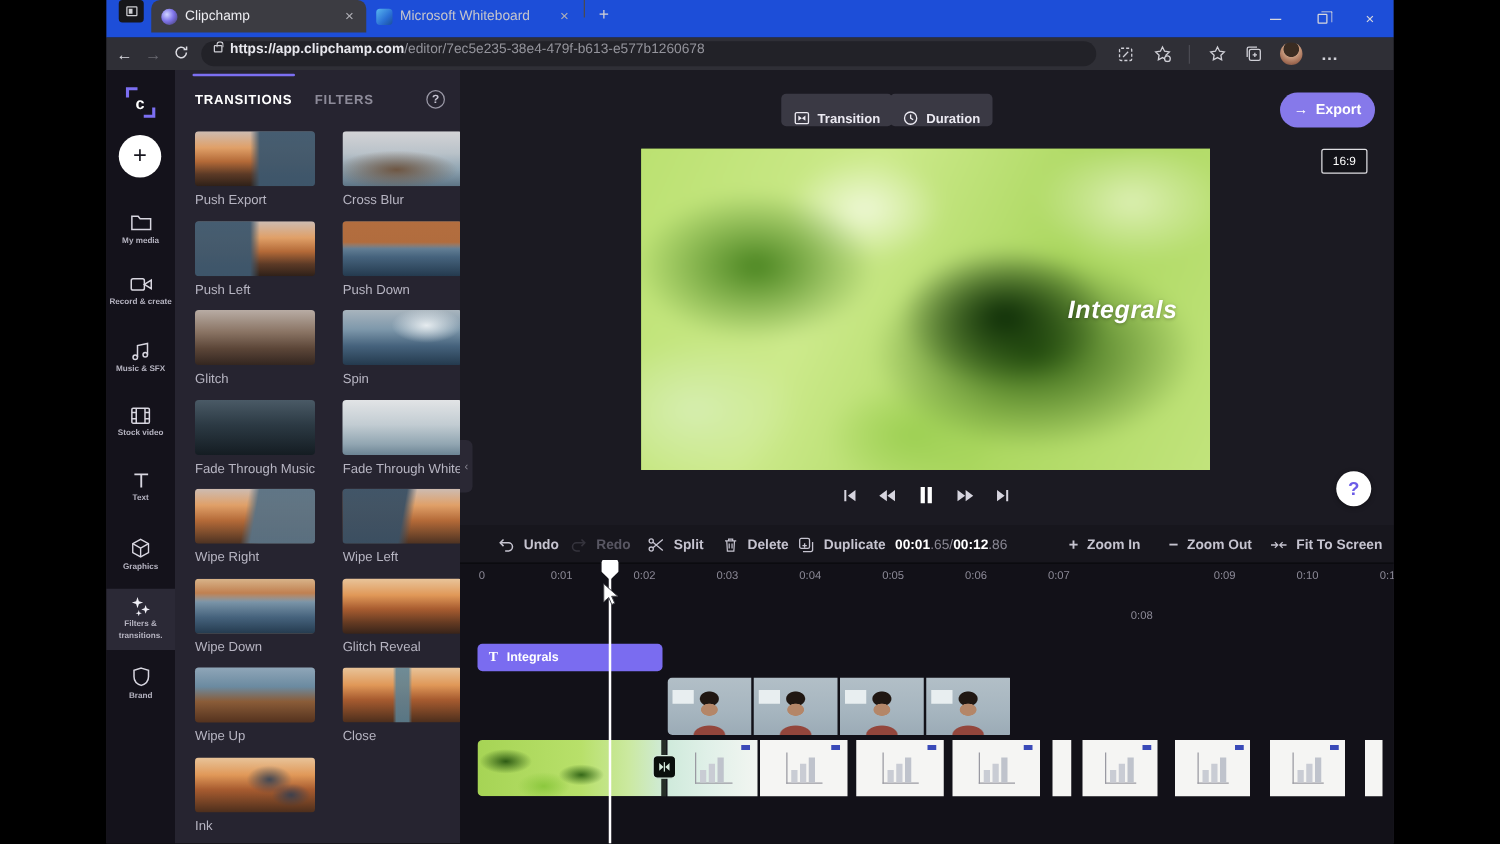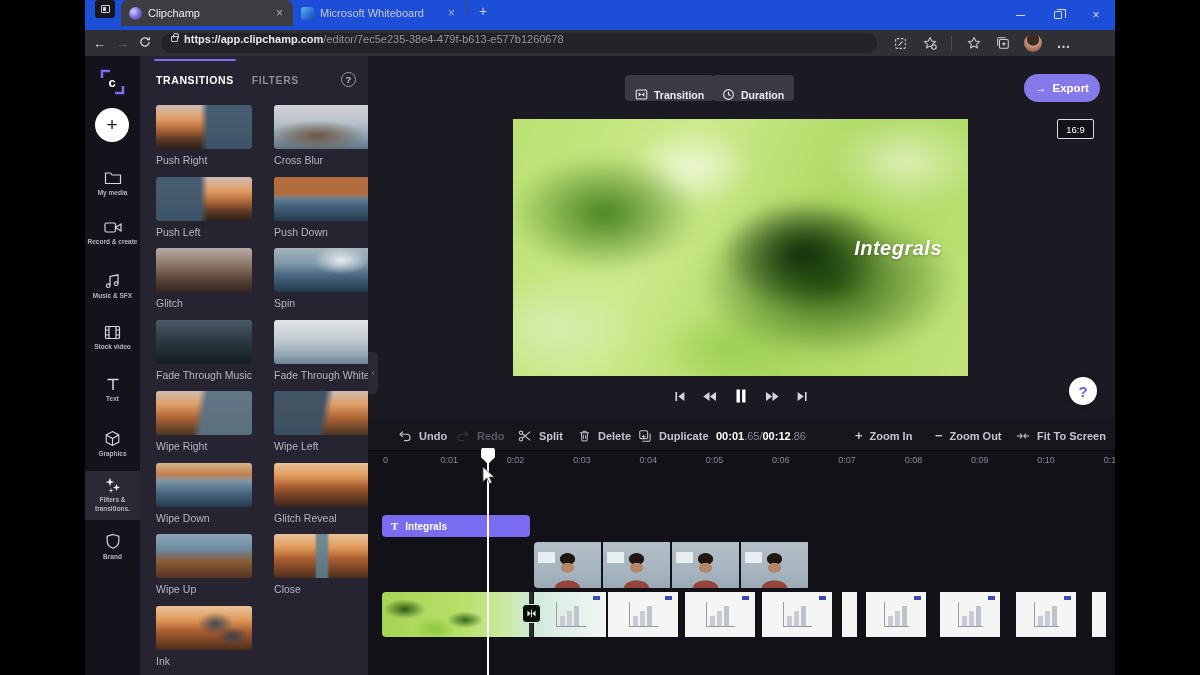--- a/index.html
+++ b/index.html
@@ -263,21 +263,21 @@
 
       <div class="panel">
         <div class="panel-head">
           <span class="ptab active">TRANSITIONS</span>
           <span class="ptab">FILTERS</span>
           <span class="phelp">?</span>
         </div>
         <div class="tgrid" id="tgrid">
             <div class="tcard">
               <div class="thumb t0"></div>
-              <span class="tlabel">Push Right</span>
+              <span class="tlabel">Push Export</span>
             </div>
             <div class="tcard">
               <div class="thumb t1"></div>
               <span class="tlabel">Cross Blur</span>
             </div>
             <div class="tcard">
               <div class="thumb t2"></div>
               <span class="tlabel">Push Left</span>
             </div>
             <div class="tcard">
@@ -452,21 +452,21 @@
 
           <div class="ruler" id="ruler">
               <span class="tick first" style="left: 15px;">0</span>
               <span class="tick" style="left: 81.3px;">0:01</span>
               <span class="tick" style="left: 147.6px;">0:02</span>
               <span class="tick" style="left: 213.9px;">0:03</span>
               <span class="tick" style="left: 280.2px;">0:04</span>
               <span class="tick" style="left: 346.5px;">0:05</span>
               <span class="tick" style="left: 412.8px;">0:06</span>
               <span class="tick" style="left: 479.1px;">0:07</span>
-              <span class="tick" style="left: 545.4px;">0:08</span>
+              <span class="tick" style="left: 545.4px; margin-top: 32px;">0:08</span>
               <span class="tick" style="left: 611.7px;">0:09</span>
               <span class="tick" style="left: 678px;">0:10</span>
               <span class="tick" style="left: 744.3px;">0:11</span>
             </div>
 
           <div class="textclip">
             <span class="ticon">T</span>
             <span class="tname">Integrals</span>
           </div>
 

